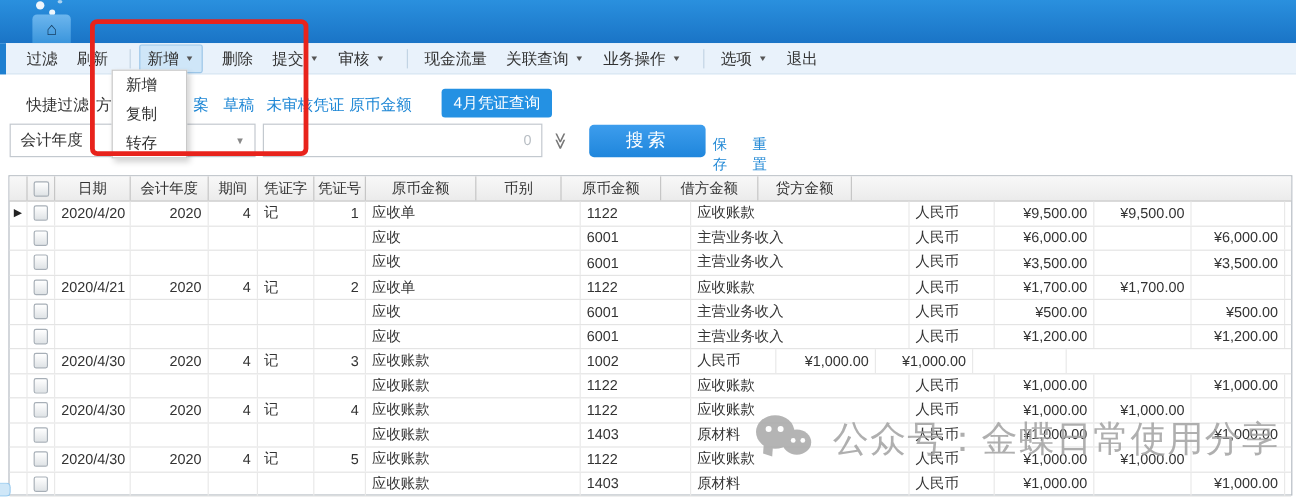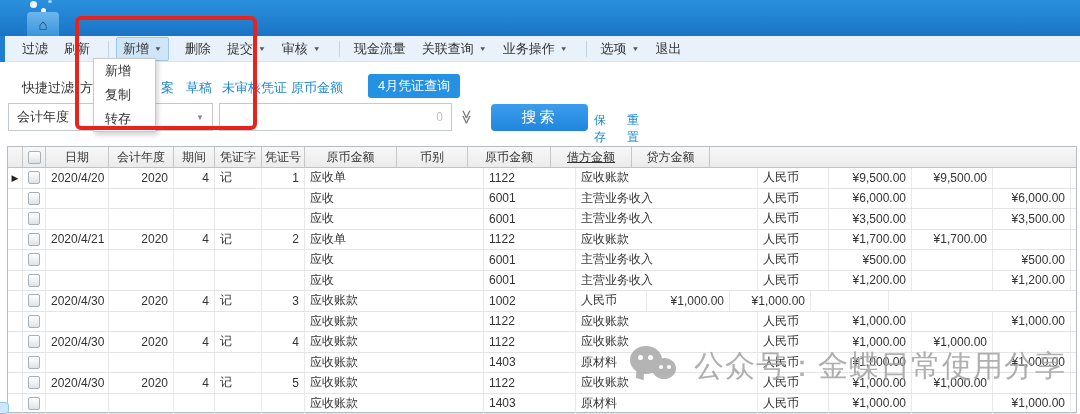--- a/index.html
+++ b/index.html
@@ -194,21 +194,21 @@
         <span class="cbx"></span>
       </div>
       <div class="g-cell ac" style="width: 63px; flex-basis: 63px;">日期</div>
       <div class="g-cell ac" style="width: 65px; flex-basis: 65px;">会计年度</div>
       <div class="g-cell ac" style="width: 41px; flex-basis: 41px;">期间</div>
       <div class="g-cell ac" style="width: 47px; flex-basis: 47px;">凭证字</div>
       <div class="g-cell ac" style="width: 43px; flex-basis: 43px;">凭证号</div>
       <div class="g-cell ac" style="width: 92px; flex-basis: 92px;">原币金额</div>
       <div class="g-cell ac" style="width: 71px; flex-basis: 71px;">币别</div>
       <div class="g-cell ac" style="width: 83px; flex-basis: 83px;">原币金额</div>
-      <div class="g-cell ac" style="width: 81px; flex-basis: 81px; text-decoration: underline;">借方金额</div>
+      <div class="g-cell ac" style="width: 81px; flex-basis: 81px;">借方金额</div>
       <div class="g-cell ac" style="width: 78px; flex-basis: 78px;">贷方金额</div>
       <div class="g-cell fill"></div>
     </div>
     <div class="g-row">
       <div class="g-cell ac" style="width: 15px; flex-basis: 15px;">
         <span class="row-ind">▶</span>
       </div>
       <div class="g-cell ac" style="width: 23px; flex-basis: 23px;">
         <span class="cbx"></span>
       </div>

